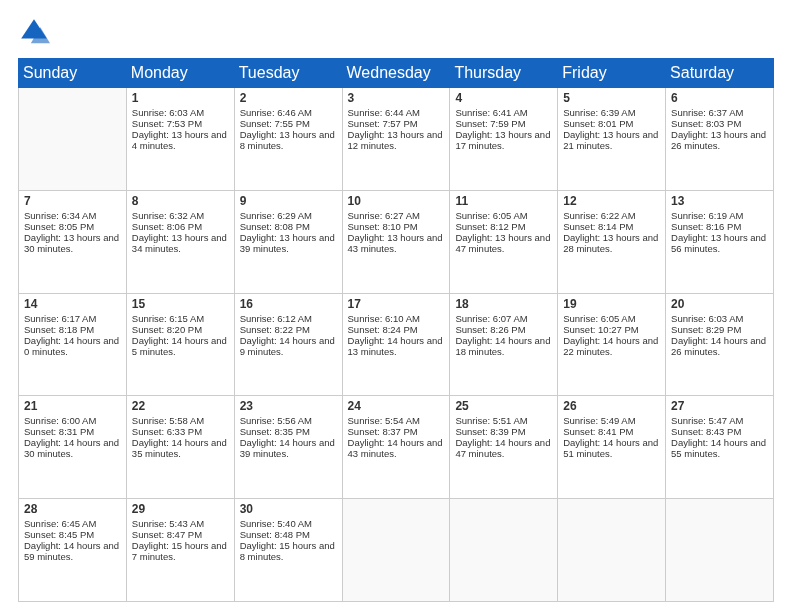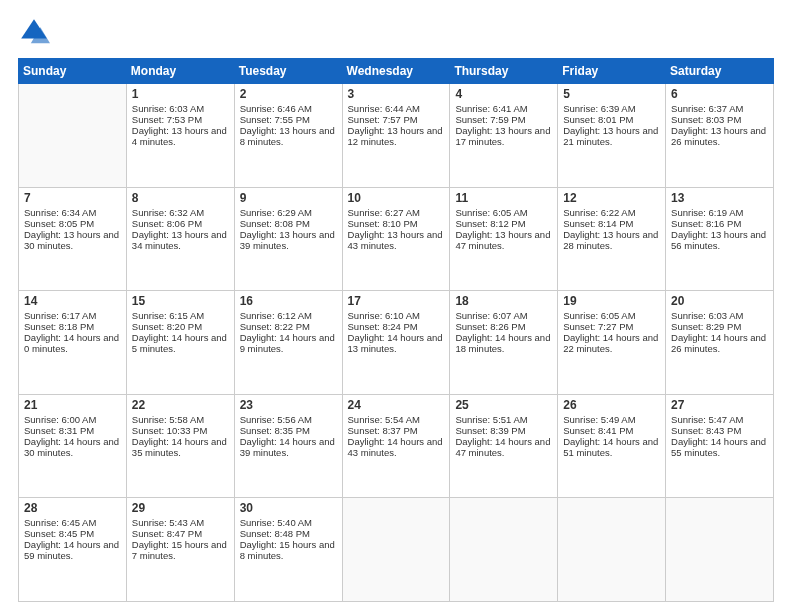--- a/index.html
+++ b/index.html
@@ -63,22 +63,22 @@
     .calendar {
       border: 1px solid #ccc;
       border-collapse: collapse;
       width: 100%;
       flex: 1;
       table-layout: fixed;
     }
     .calendar th {
       background: #1565c0;
       color: #fff;
-      font-size: 12px;
-      font-weight: bold;
+      font-size: 16px;
+      font-weight: normal;
       padding: 5px 4px;
       text-align: left;
       border: 1px solid #1565c0;
     }
     .calendar td {
       border: 1px solid #ccc;
       vertical-align: top;
       padding: 3px 5px;
       font-size: 9.5px;
       color: #333;
@@ -239,41 +239,41 @@
           </td>
           <td>
             <span class="day-num">18</span>
             <div>Sunrise: 6:07 AM</div>
             <div>Sunset: 8:26 PM</div>
             <div>Daylight: 14 hours and 18 minutes.</div>
           </td>
           <td>
             <span class="day-num">19</span>
             <div>Sunrise: 6:05 AM</div>
-            <div>Sunset: 7:27 PM</div>
+            <div>Sunset: 10:27 PM</div>
             <div>Daylight: 14 hours and 22 minutes.</div>
           </td>
           <td>
             <span class="day-num">20</span>
             <div>Sunrise: 6:03 AM</div>
             <div>Sunset: 8:29 PM</div>
             <div>Daylight: 14 hours and 26 minutes.</div>
           </td>
         </tr>
         <tr>
           <td>
             <span class="day-num">21</span>
             <div>Sunrise: 6:00 AM</div>
             <div>Sunset: 8:31 PM</div>
             <div>Daylight: 14 hours and 30 minutes.</div>
           </td>
           <td>
             <span class="day-num">22</span>
             <div>Sunrise: 5:58 AM</div>
-            <div>Sunset: 10:33 PM</div>
+            <div>Sunset: 6:33 PM</div>
             <div>Daylight: 14 hours and 35 minutes.</div>
           </td>
           <td>
             <span class="day-num">23</span>
             <div>Sunrise: 5:56 AM</div>
             <div>Sunset: 8:35 PM</div>
             <div>Daylight: 14 hours and 39 minutes.</div>
           </td>
           <td>
             <span class="day-num">24</span>

